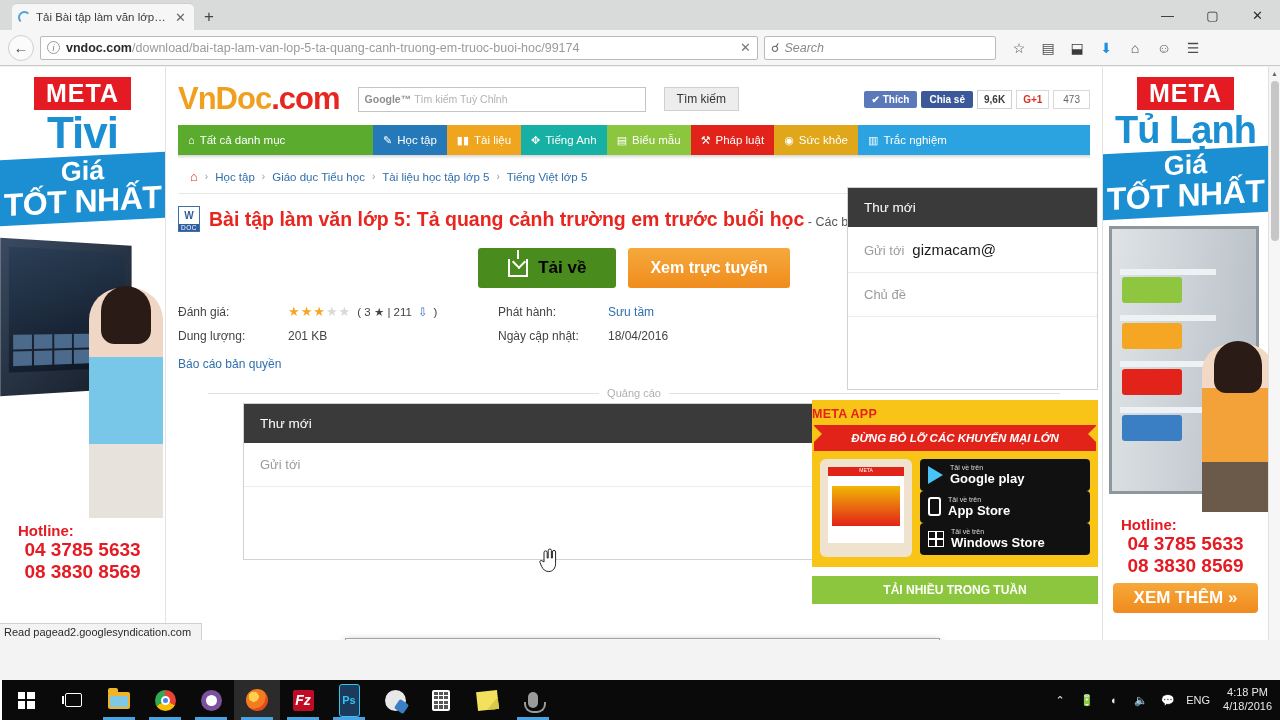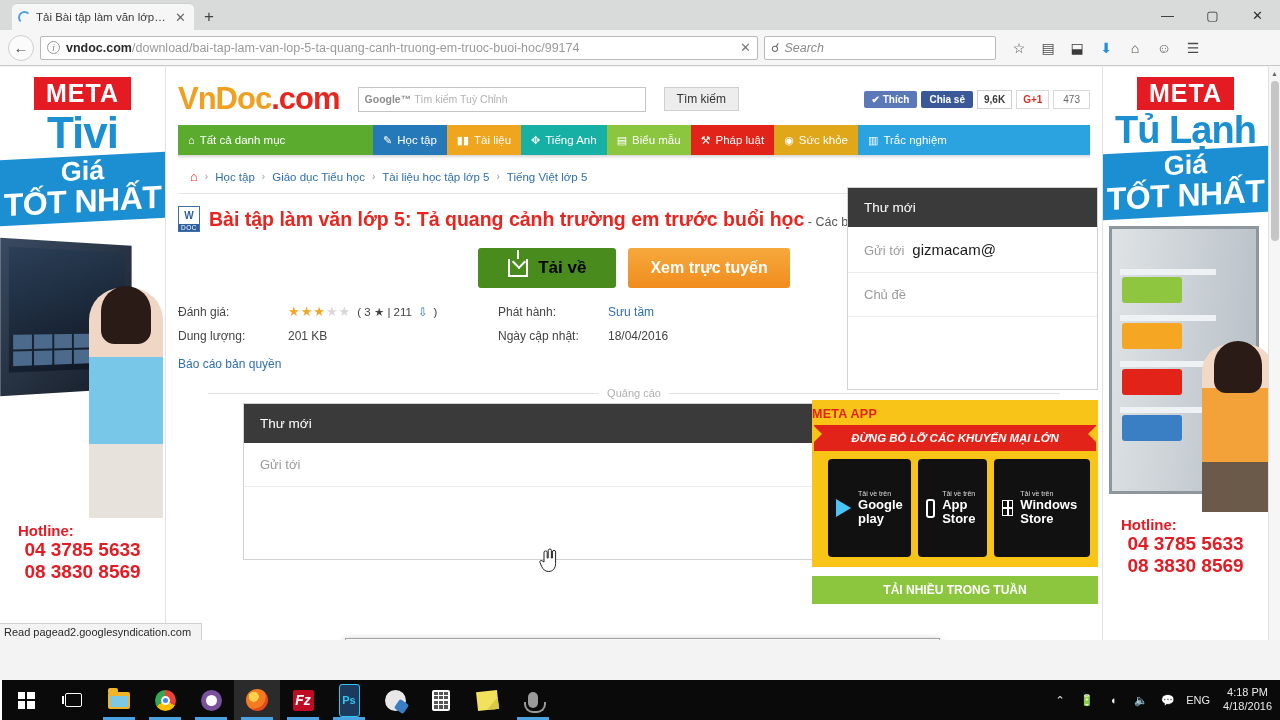--- a/index.html
+++ b/index.html
@@ -147,21 +147,21 @@
   .metaapp-title { text-align: left; color: #e2231a; font-weight: 700; font-size: 12.5px; padding-top: 7px; letter-spacing: .3px; }
   .ribbon { position: relative; margin: 4px 2px 0; background: #e2231a; color: #fff; font-style: italic; font-weight: 700; font-size: 11.5px; text-align: center; padding: 7px 16px; }
   .ribbon:before, .ribbon:after { content:''; position:absolute; top: 0; border: 9px solid transparent; }
   .ribbon:before { left:-1px; border-left-color: #f8c417; }
   .ribbon:after { right:-1px; border-right-color: #f8c417; }
   .metaapp-body { display: flex; gap: 8px; padding: 8px 8px 0; }
   .phone { width: 92px; height: 98px; background: #efe3cf; border-radius: 6px; position: relative; overflow: hidden; }
   .phone .scr { position: absolute; left: 8px; top: 8px; right: 8px; bottom: 14px; background: #fff; }
   .phone .bar { height: 9px; background: #e2231a; color: #fff; font-size: 5px; text-align:center; }
   .phone .promo { margin: 10px 4px; height: 40px; background: linear-gradient(#f2b705,#e2231a); }
-  .stores { flex: 1; display: flex; flex-direction: row; gap: 7px; }
+  .stores { flex: 1; display: flex; flex-direction: column; }
   .store { background: #111; color: #fff; border-radius: 4px; padding: 5px 8px; display: flex; align-items: center; gap: 7px; }
   .store .sm { font-size: 7px; color: #dcdcdc; line-height: 1.1; }
   .store .bg { font-size: 13px; font-weight: 700; line-height: 1.1; }
   .play-ico { width: 0; height: 0; border-left: 15px solid #4ac3f7; border-top: 9px solid transparent; border-bottom: 9px solid transparent; }
   .apple-ico { width: 13px; height: 19px; border: 2px solid #fff; border-radius: 3px; }
   .win-ico { width: 16px; height: 16px; background: #fff; display: grid; grid-template-columns: 1fr 1fr; grid-template-rows: 1fr 1fr; gap: 2px; padding: 1px; }
   .win-ico i { background: #111; }
   .greenbar { margin-top: 9px; background: #8cc63e; color: #fff; text-align: center; font-weight: 700; font-size: 12px; padding: 7px 0; }
 
   
@@ -313,20 +313,21 @@
           <div class="goods" style="top:140px;background:#e2231a"></div>
           <div class="goods" style="top:186px;background:#3a7fc4"></div>
         </div>
         <div class="fridge-person"></div>
       </div>
       <div class="ad-hotline">
         <div class="hl">Hotline:</div>
         <div class="num">04 3785 5633</div>
         <div class="num">08 3830 8569</div>
       </div>
+      <div class="ad-cta">XEM THÊM »</div>
     </div>
 
     <div class="site">
 
       <div class="site-header">
         <div class="logo"><span class="vn">VnDoc</span><span class="doc">.com</span></div>
         <div class="gsearch">
           <span class="gw">Google™</span>&nbsp;<span>Tìm kiếm Tuỳ Chỉnh</span>
         </div>
         <div class="gbtn">Tìm kiếm</div>

